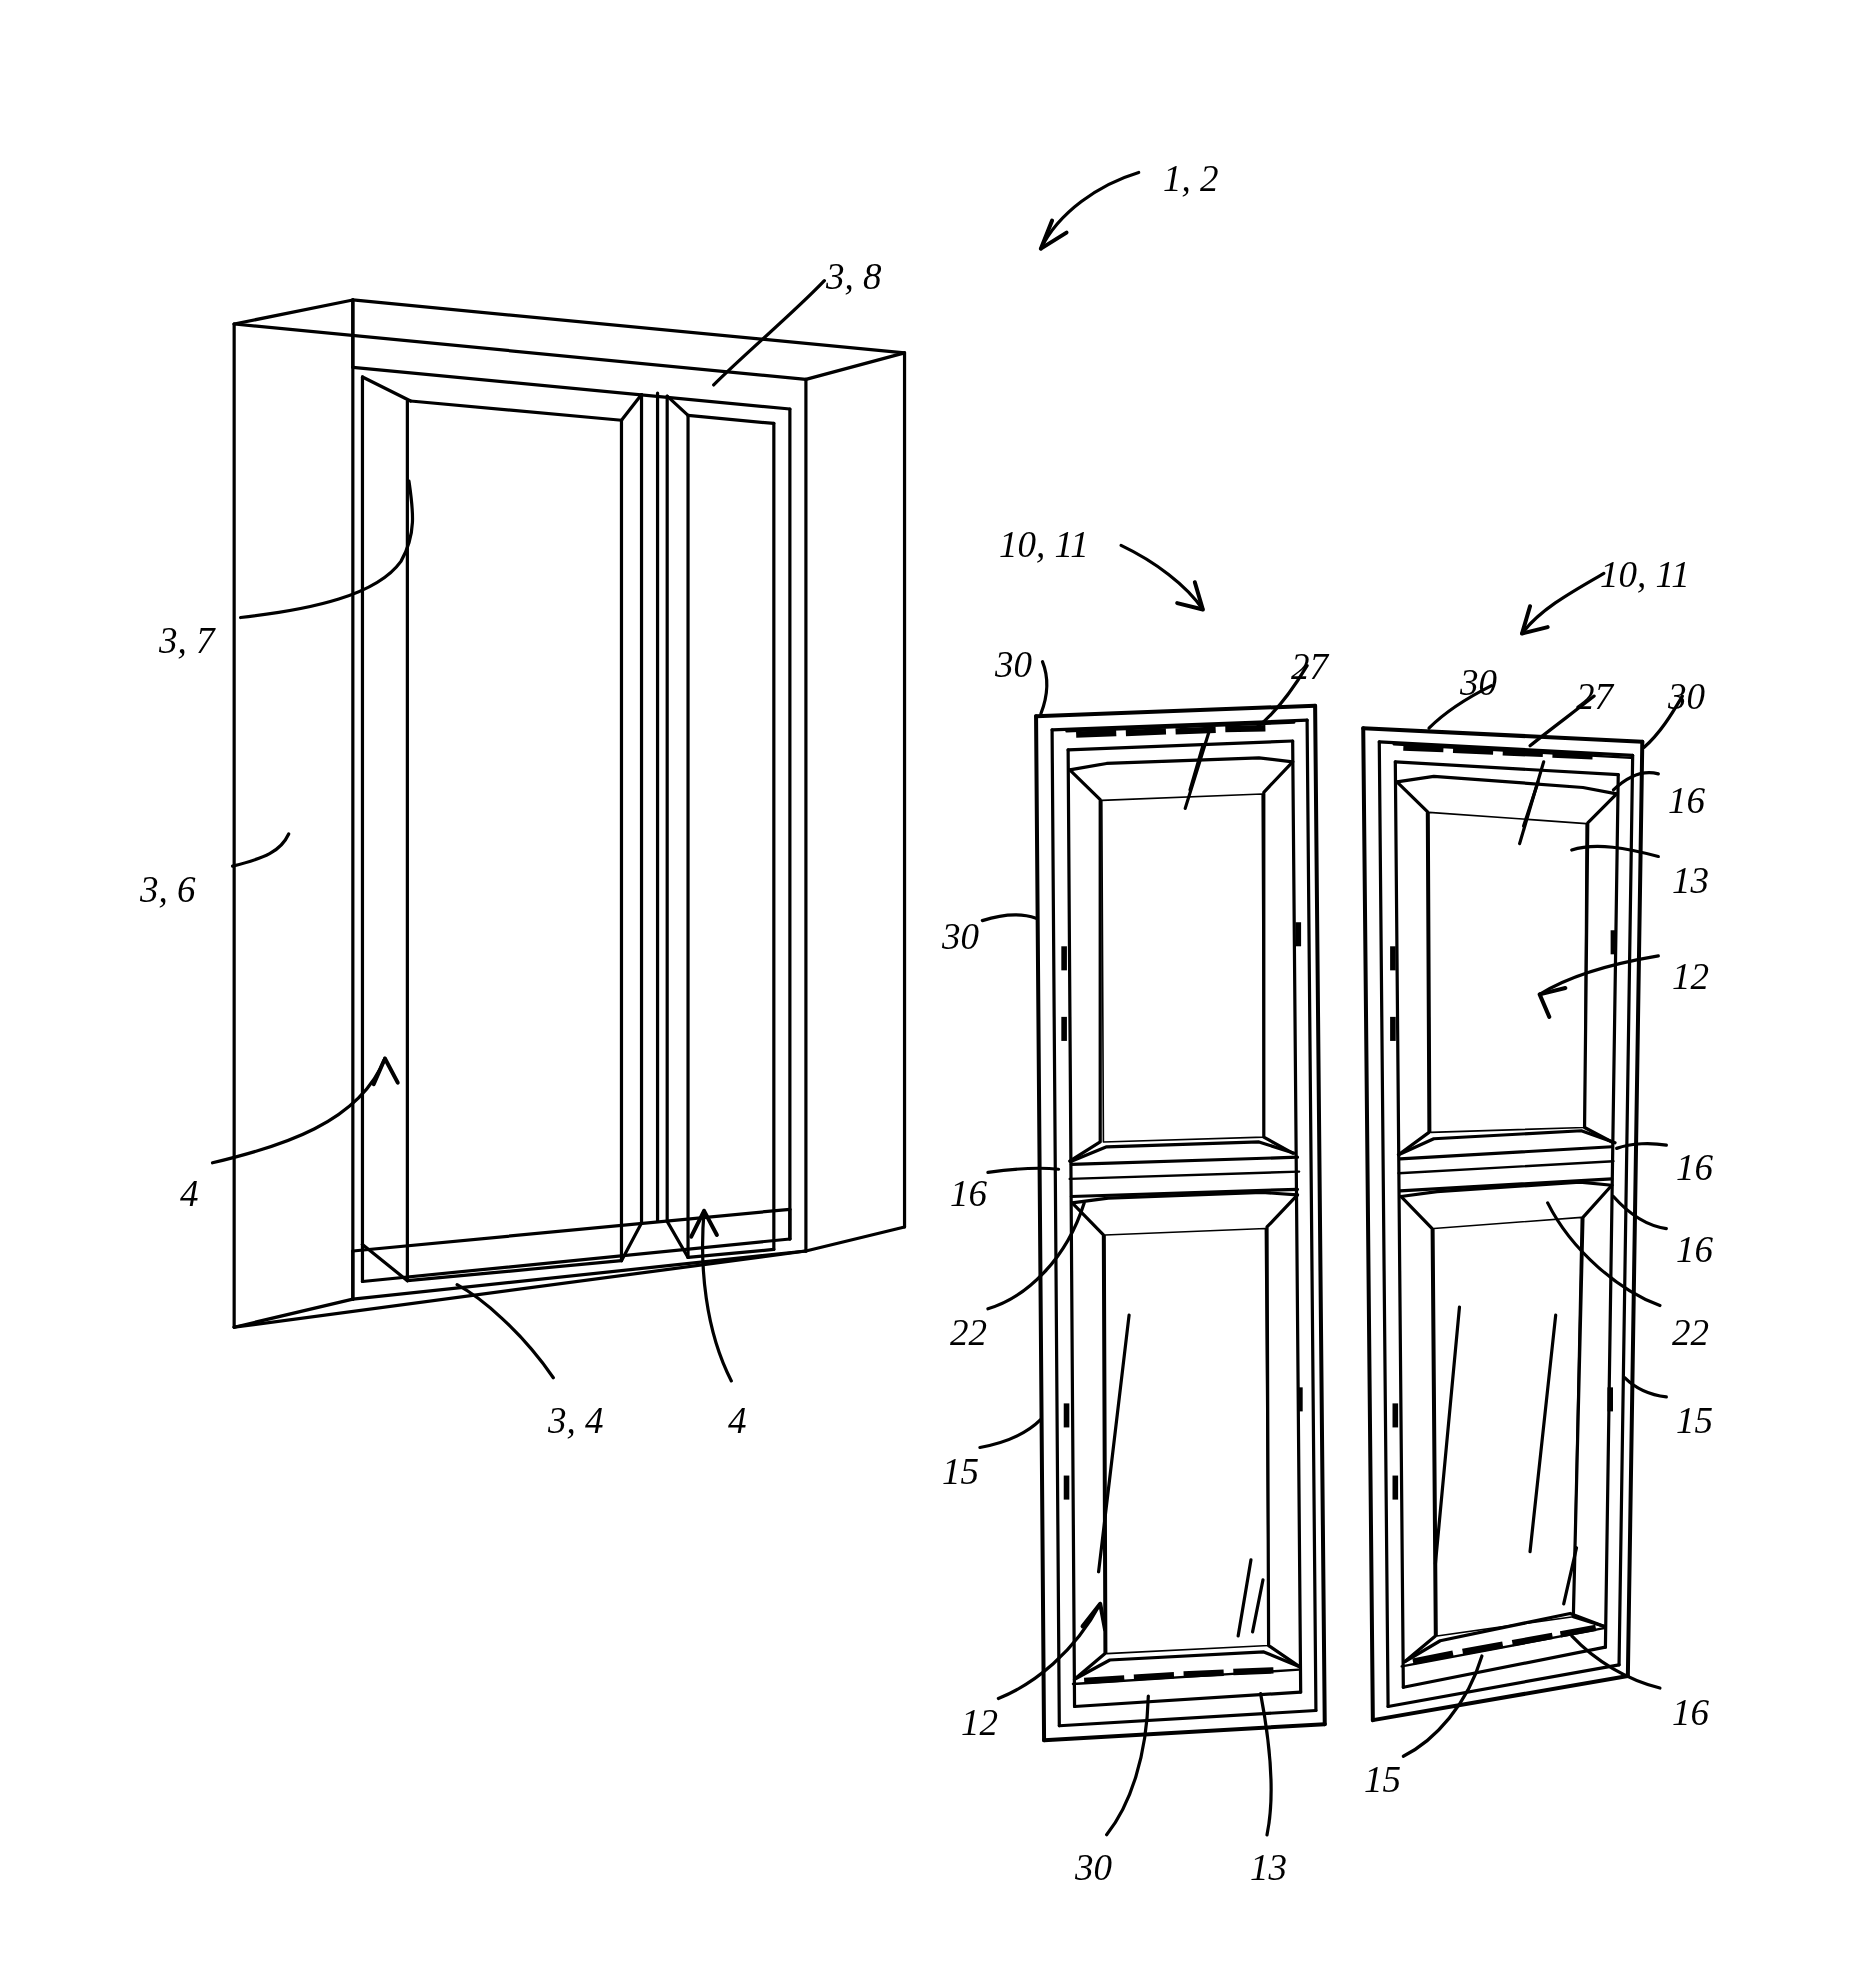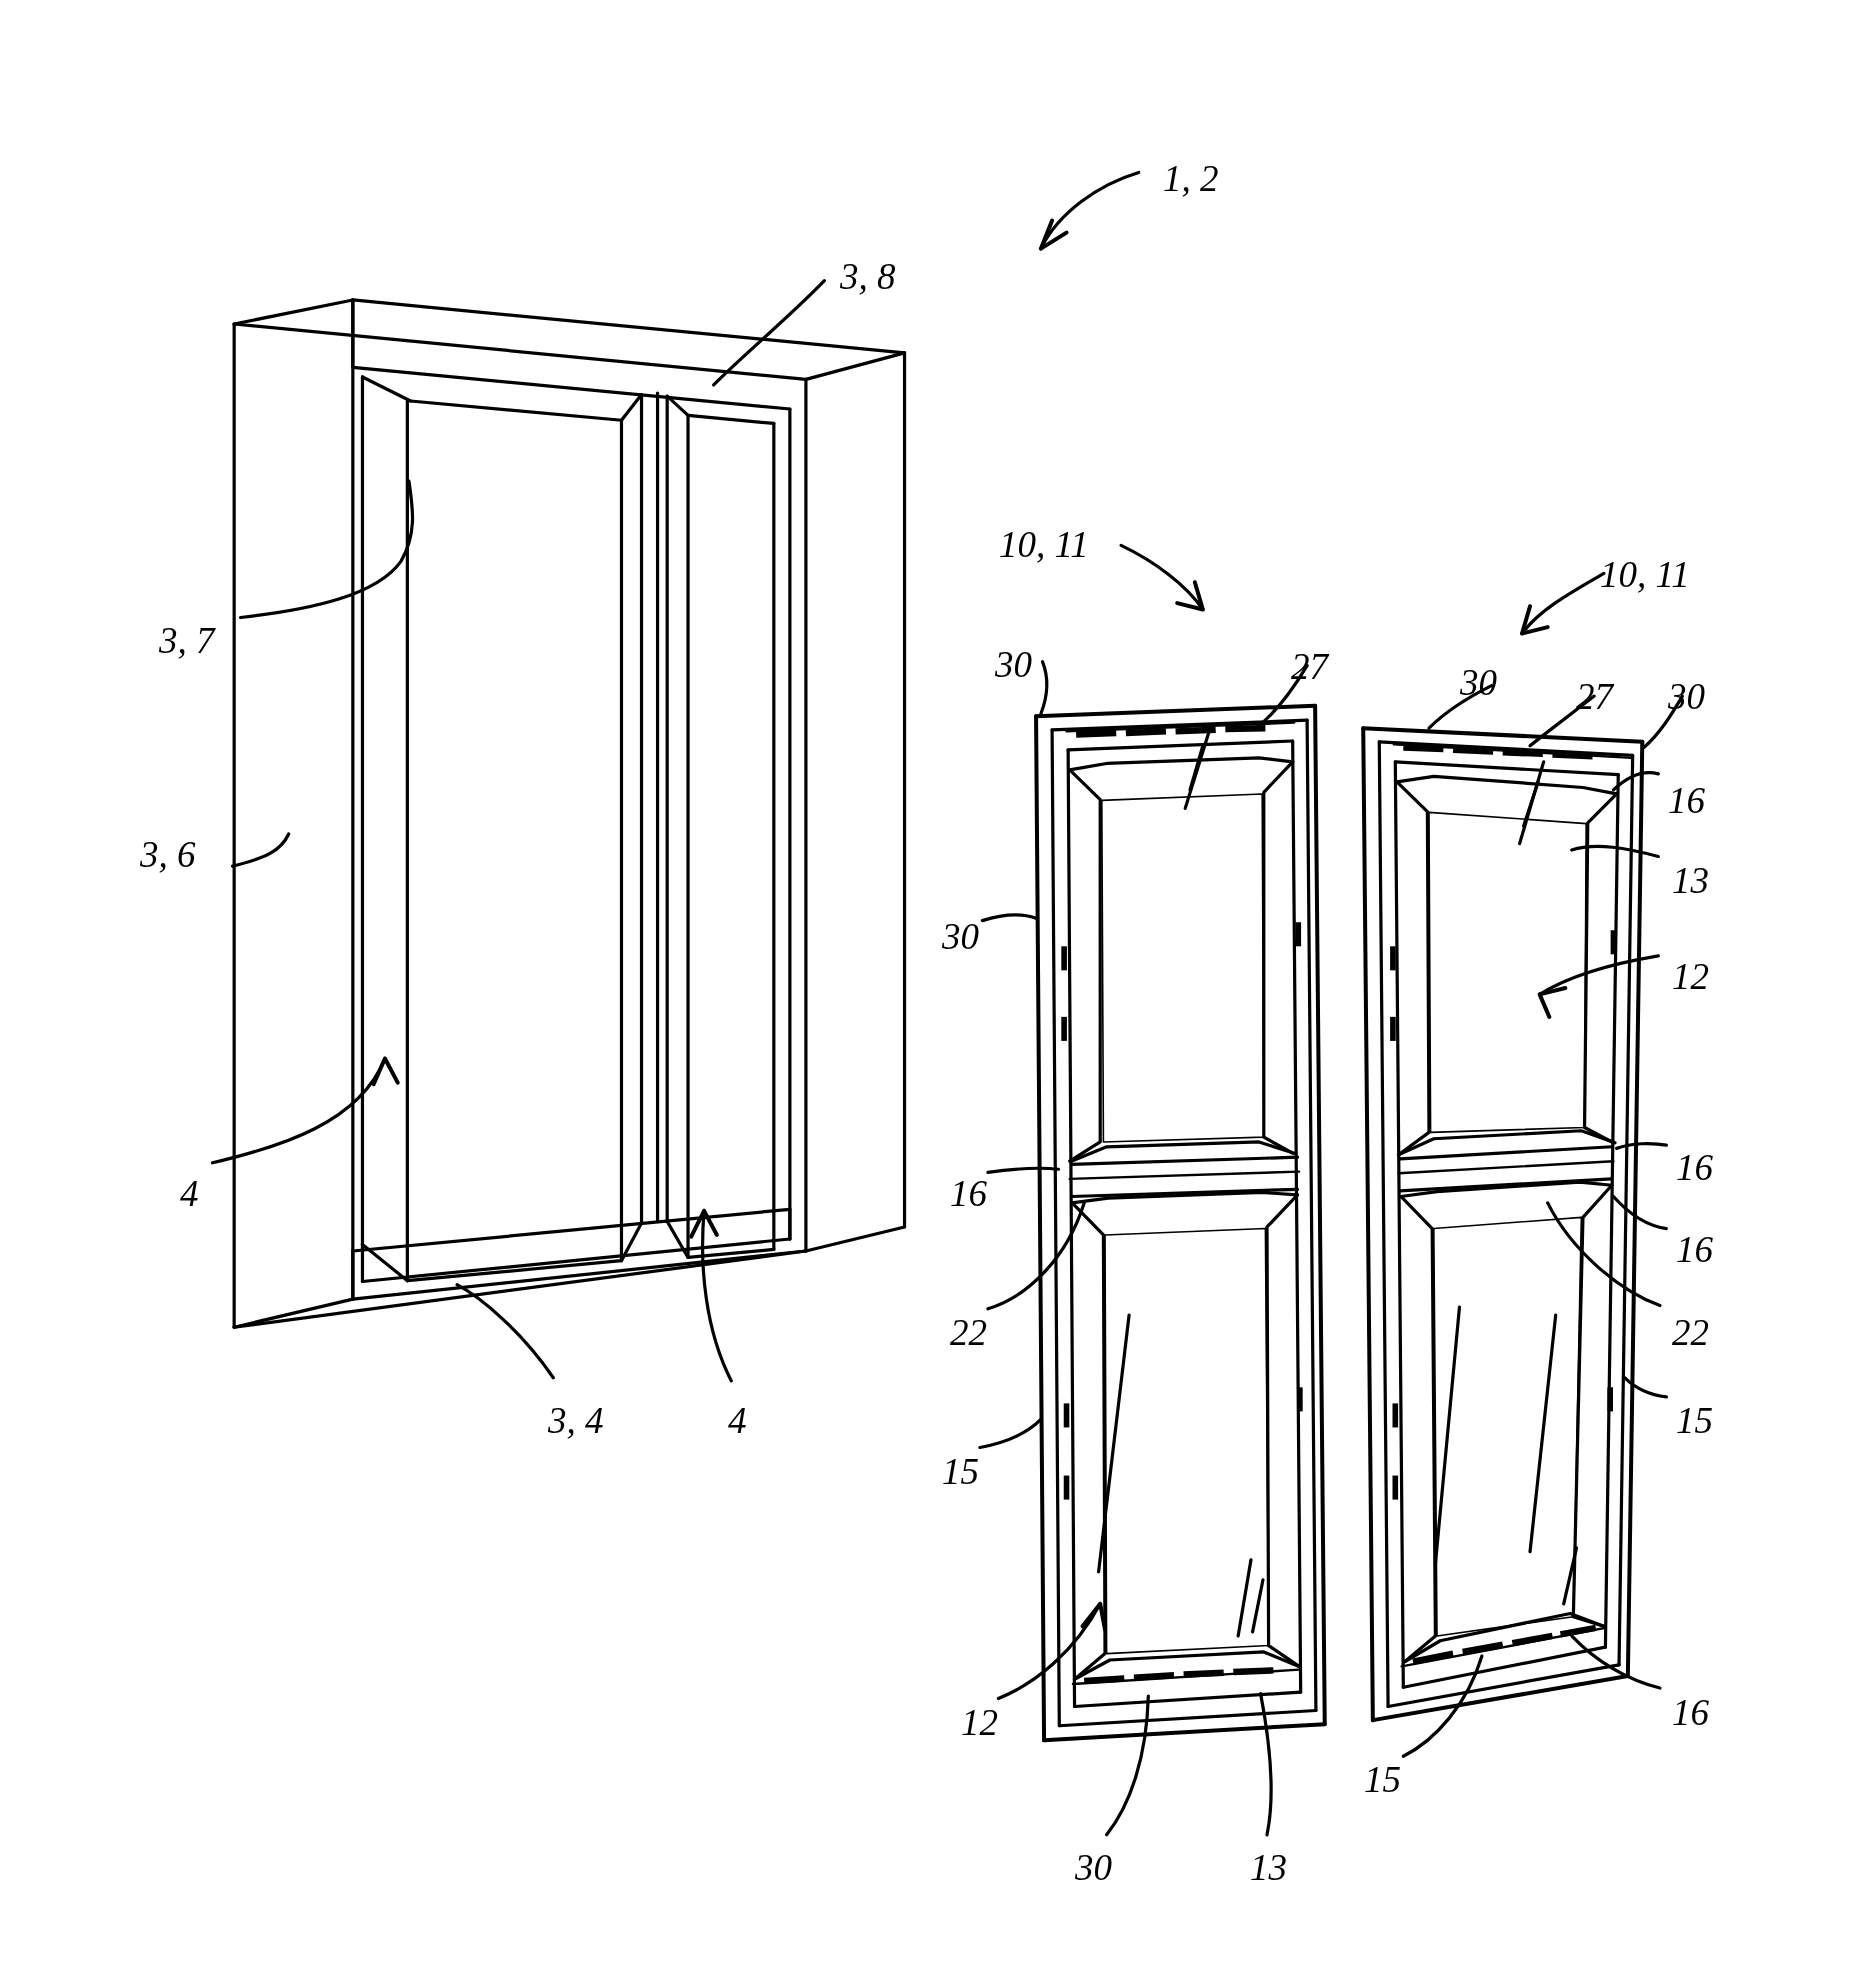--- a/index.html
+++ b/index.html
@@ -292,23 +292,23 @@
         <path d="M 1750,2190 C 1790,2170 1830,2125 1848,2065"></path>
 
         <path d="M 1380,2288 C 1410,2250 1430,2190 1432,2115"></path>
 
         <path d="M 1580,2288 C 1590,2240 1585,2180 1572,2112"></path>
       </g>
     </g>
   </svg>
 
   <div class="ref-label" style="left:1163px; top:160px;">1, 2</div>
-  <div class="ref-label" style="left:826px; top:258px;margin-left:14px;">3, 8</div>
+  <div class="ref-label" style="left:826px; top:258px;">3, 8</div>
   <div class="ref-label" style="left:148px; top:622px;margin-left:11px;">3, 7</div>
-  <div class="ref-label" style="left:140px; top:836px;font-style:italic;">3, 6</div>
+  <div class="ref-label" style="left:140px; top:871px;font-style:italic;">3, 6</div>
   <div class="ref-label" style="left:180px; top:1175px;">4</div>
   <div class="ref-label" style="left:548px; top:1402px;">3, 4</div>
   <div class="ref-label" style="left:728px; top:1402px;">4</div>
   <div class="ref-label" style="left:999px; top:526px;">10, 11</div>
   <div class="ref-label" style="left:1600px; top:556px;">10, 11</div>
   <div class="ref-label" style="left:995px; top:646px;">30</div>
   <div class="ref-label" style="left:1291px; top:648px;">27</div>
   <div class="ref-label" style="left:1460px; top:664px;">30</div>
   <div class="ref-label" style="left:1576px; top:678px;">27</div>
   <div class="ref-label" style="left:1668px; top:678px;">30</div>

